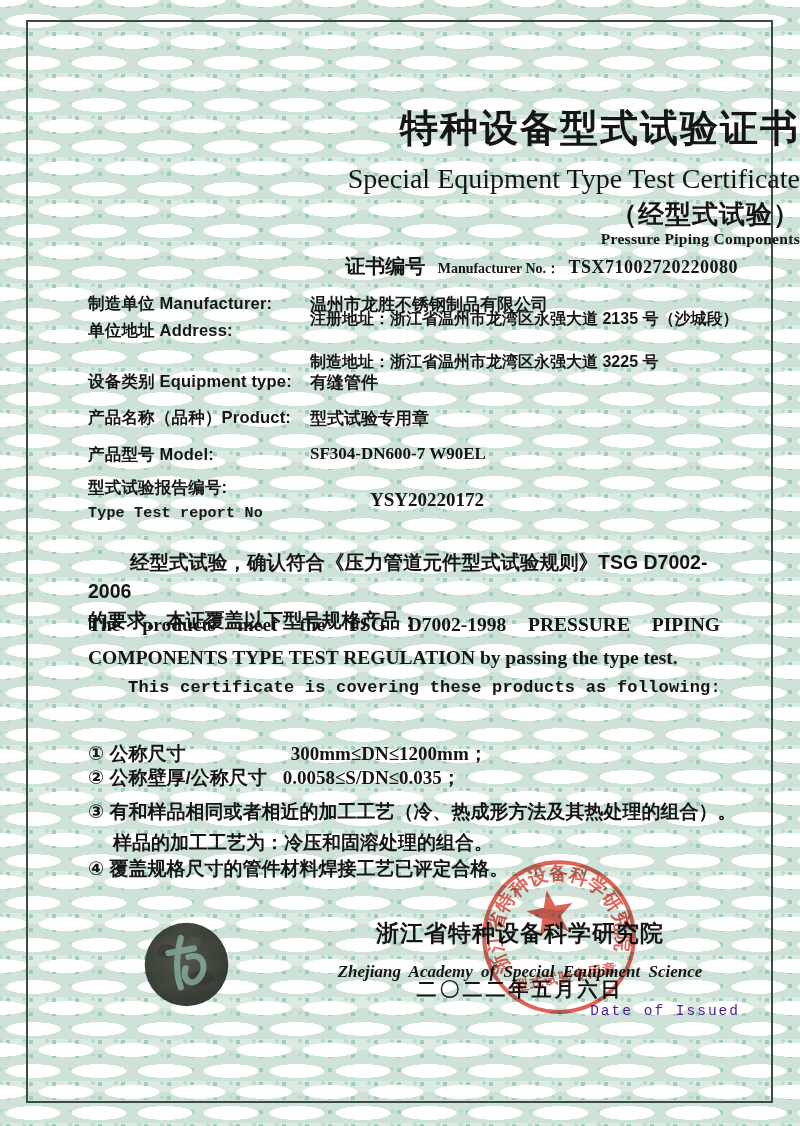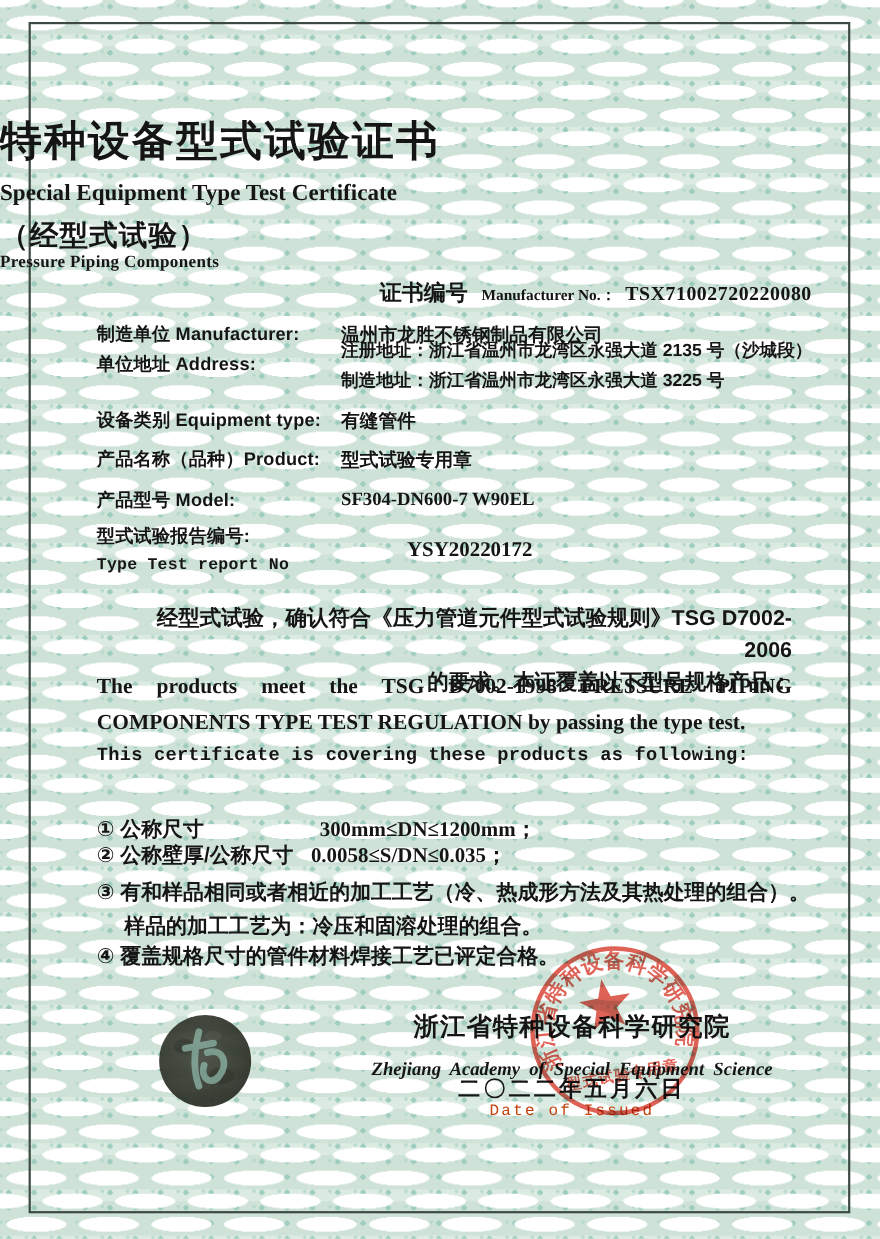--- a/index.html
+++ b/index.html
@@ -19,52 +19,52 @@
   }
   .frame{
     position:absolute;left:26px;top:20px;width:743px;height:1079px;
     border:2px solid #3c4a42;pointer-events:none;
   }
   .zh{font-family:"Liberation Serif","DejaVu Serif",serif;}
   .hei{font-family:"Liberation Sans","DejaVu Sans",sans-serif;font-weight:700;}
   .tw{font-family:"Liberation Mono","DejaVu Sans Mono",monospace;}
   .ts{font-family:"Liberation Serif","DejaVu Serif",serif;}
   .abs{position:absolute;}
-  .ctr{left:0;right:0;text-align:left;}
+  .ctr{left:0;right:0;text-align:right;}
 
   .title-zh{top:103px;font-size:38px;font-weight:700;letter-spacing:2px;}
-  .title-en{top:163px;font-size:21px;font-weight:700;letter-spacing:0px;}
+  .title-en{top:163px;font-size:28px;font-weight:400;letter-spacing:0px;}
   .sub-zh{top:197px;font-size:26px;font-weight:700;letter-spacing:1px;}
   .sub-en{top:230px;font-size:15.5px;font-weight:700;letter-spacing:.3px;}
 
   .certline{top:253px;right:62px;text-align:right;}
   .certline .l1{font-size:20px;font-weight:700;margin-top:21px;}
   .certline .l2{font-size:14px;font-weight:700;margin:0 4px 0 8px;}
   .certline .l3{font-size:18px;font-weight:700;letter-spacing:.5px;}
 
   .row{position:absolute;left:88px;}
   .flabel{font-size:16.5px;font-weight:700;letter-spacing:.2px;}
   .fvalue{position:absolute;left:222px;top:0;font-size:17px;font-weight:700;white-space:nowrap;}
   .fvalue.small{font-size:16px;}
-  .addr2{display:block;margin-top:6px;}
+  .addr2{display:block;margin-top:22px;}
 
   .stmt{position:absolute;left:88px;width:632px;}
   .stmt-zh{font-size:19.5px;font-weight:700;line-height:29px;}
   .stmt-en-bold{font-size:19.5px;font-weight:700;line-height:33px;text-align:justify;}
   .stmt-en-plain{font-size:17px;font-weight:600;letter-spacing:.2px;}
 
   .plist{position:absolute;left:88px;width:636px;font-size:19px;font-weight:700;}
   .pitem{position:absolute;left:0;white-space:nowrap;}
   .pname{display:inline-block;min-width:176px;}
   .pwrap{white-space:normal;width:636px;line-height:31px;padding-left:25px;text-indent:-25px;}
 
   .footer-zh{top:918px;left:300px;width:440px;text-align:center;font-size:23px;font-weight:700;letter-spacing:1px;}
   .footer-en{top:962px;left:300px;width:440px;text-align:center;font-size:17px;font-weight:700;word-spacing:4px;font-style:italic;}
   .footer-date{top:976px;left:300px;width:440px;text-align:center;font-size:20px;font-weight:700;letter-spacing:3px;}
-  .footer-datelabel{top:1003px;left:300px;width:440px;text-align:center;font-size:14.5px;letter-spacing:2px;color:#c2410c;}
+  .footer-datelabel{top:1003px;left:300px;width:440px;text-align:right;font-size:14.5px;letter-spacing:2px;color:#4c1d95;}
 
   .seal{position:absolute;left:477px;top:851px;width:164px;height:168px;mix-blend-mode:multiply;opacity:.9;}
   .stamp{position:absolute;left:139px;top:917px;width:95px;height:95px;opacity:.93;}
 </style>
 </head>
 <body>
 
 <div class="frame"></div>
 
 <div class="abs ctr title-zh zh">特种设备型式试验证书</div>
@@ -105,26 +105,26 @@
   <span class="flabel hei">产品型号 Model:</span>
   <span class="fvalue ts" style="font-weight:700;">SF304-DN600-7 W90EL</span>
 </div>
 
 <div class="row" style="top:477px;">
   <span class="flabel hei" style="display:block;">型式试验报告编号:</span>
   <span class="flabel tw" style="display:block;margin-top:6px;font-size:15px;">Type Test report No</span>
   <span class="fvalue ts" style="left:282px;top:12px;font-size:19px;font-weight:700;">YSY20220172</span>
 </div>
 
-<div class="stmt" style="top:548px;text-align:right;">
+<div class="stmt" style="top:548px;">
   <div class="stmt-zh hei" style="text-indent:42px;">经型式试验，确认符合《压力管道元件型式试验规则》TSG D7002-2006</div>
   <div class="stmt-zh hei">的要求。本证覆盖以下型号规格产品：</div>
 </div>
 <div class="stmt stmt-en-bold ts" style="top:608px;">The products meet the TSG D7002-1998 PRESSURE PIPING COMPONENTS TYPE TEST REGULATION by passing the type test.</div>
-<div class="stmt stmt-en-plain tw" style="top:678px;">This certificate is covering these products as following:</div>
+<div class="stmt stmt-en-plain tw" style="top:678px;margin-left:40px;">This certificate is covering these products as following:</div>
 
 <div class="plist" style="top:700px;height:170px;">
   <div class="pitem hei" style="top:41px;">
     <span>①</span>
     <span class="pname">公称尺寸</span>
     <span class="ts" style="font-weight:700;">300mm≤DN≤1200mm；</span>
   </div>
   <div class="pitem hei" style="top:65px;">
     <span>②</span>
     <span class="pname">公称壁厚/公称尺寸</span>

